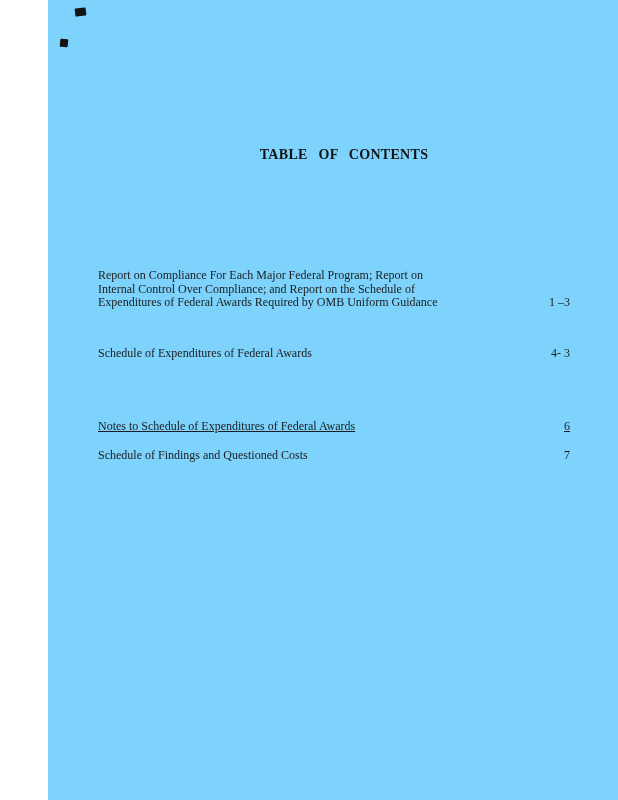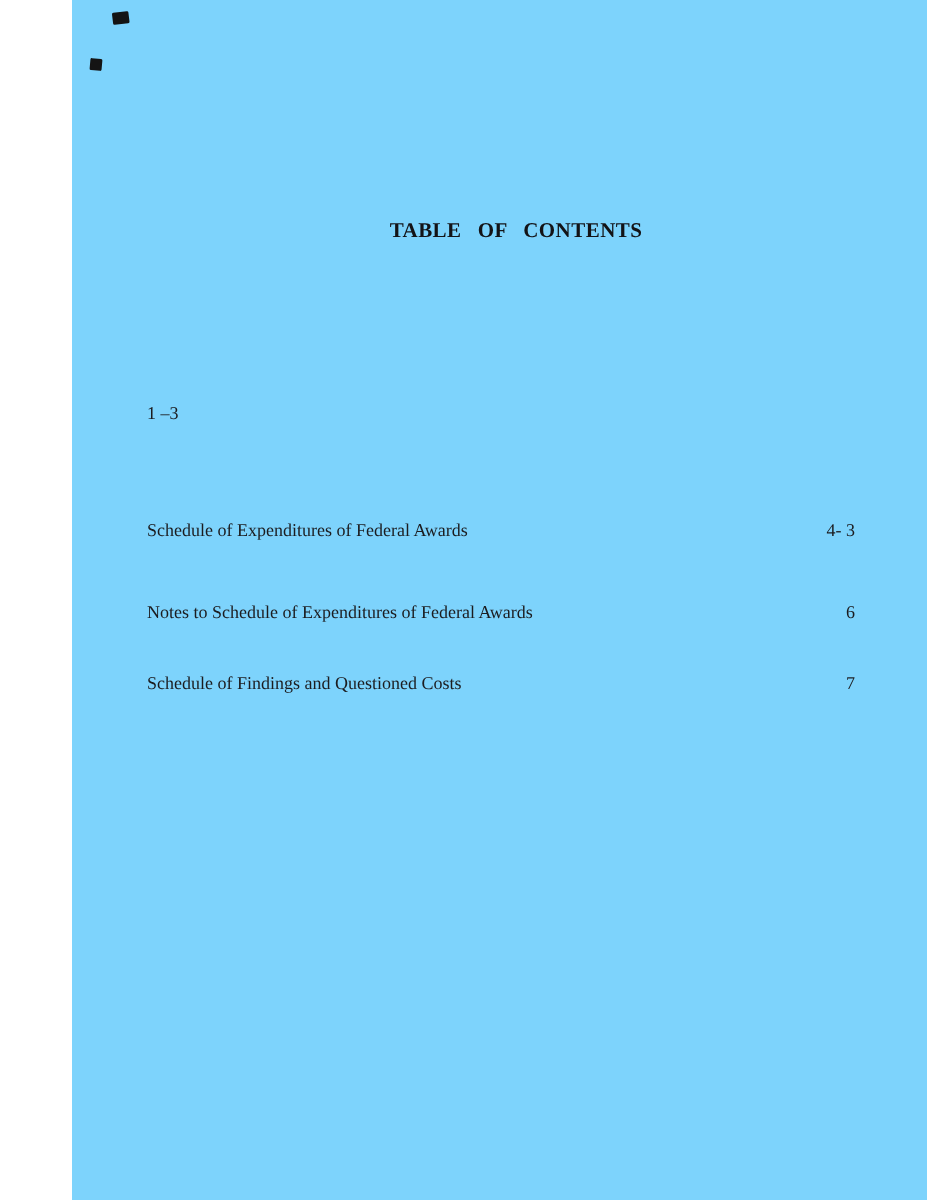--- a/index.html
+++ b/index.html
@@ -63,34 +63,37 @@
   .toc-entry-title {
     white-space: pre-line;
     max-width: 420px;
   }
   .toc-entry-page {
     white-space: pre;
     text-align: right;
   }
   .entry-0 { top: 269px; }
   .entry-1 { top: 347px; align-items: flex-end; }
-  .entry-2 { top: 402px; }
+  .entry-2 { top: 420px; text-decoration: underline; }
   .entry-3 { top: 449px; }
 </style>
 </head>
 <body>
 
 <div class="page">
 
   <span class="speck speck-1"></span>
   <span class="speck speck-2"></span>
 
   <h1 class="doc-title">TABLE OF CONTENTS</h1>
 
   <div class="toc-entry entry-0">
+    <div class="toc-entry-title">Report on Compliance For Each Major Federal Program; Report on
+Internal Control Over Compliance; and Report on the Schedule of
+Expenditures of Federal Awards Required by OMB Uniform Guidance</div>
     <div class="toc-entry-page">1 –3</div>
   </div>
 
   <div class="toc-entry entry-1">
     <div class="toc-entry-title">Schedule of Expenditures of Federal Awards</div>
     <div class="toc-entry-page">4- 3</div>
   </div>
 
   <div class="toc-entry entry-2">
     <div class="toc-entry-title">Notes to Schedule of Expenditures of Federal Awards</div>

